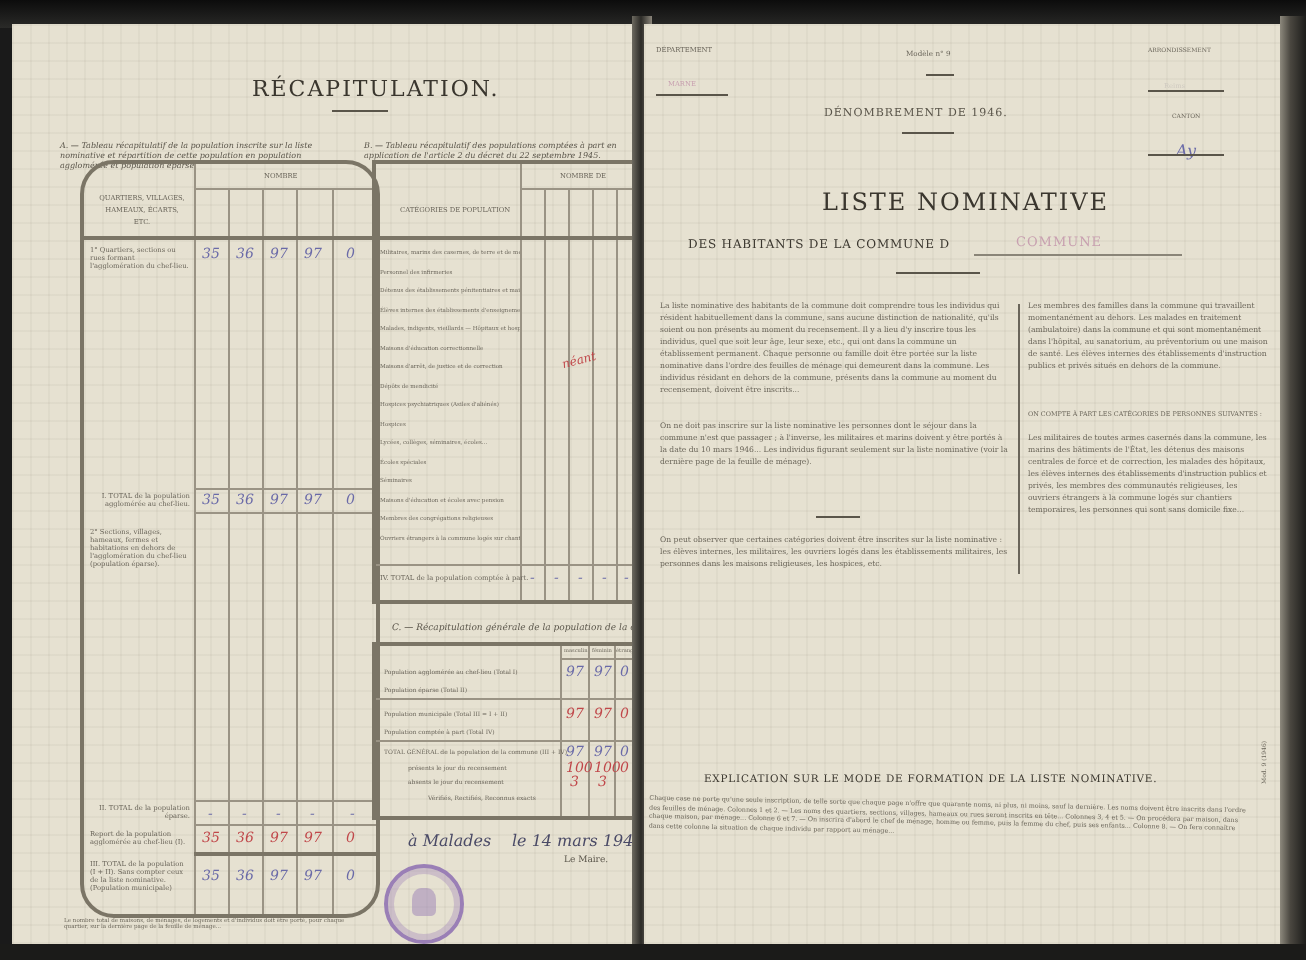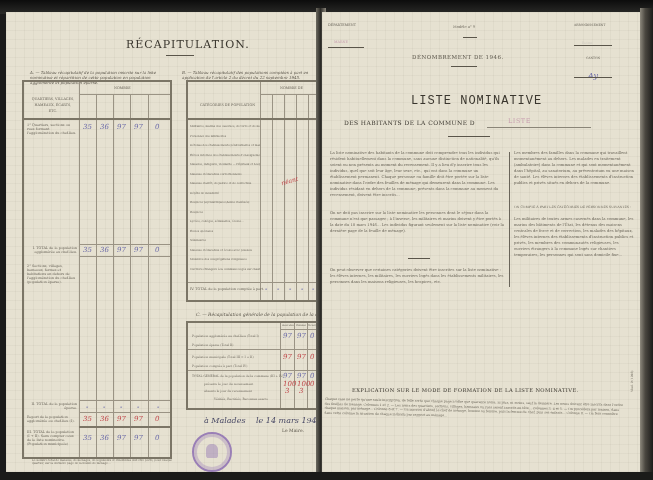--- a/index.html
+++ b/index.html
@@ -31,21 +31,21 @@
 
 <div class="topbar"></div>
 
 <div class="page left">
   <div class="c title" style="left:120px;top:26px;">RÉCAPITULATION.</div>
   <div class="rule" style="left:160px;top:43px;width:28px;"></div>
 
   <div class="c small" style="left:24px;top:58px;width:145px;white-space:normal;line-height:5px;font-style:italic;">A. — Tableau récapitulatif de la population inscrite sur la liste nominative et répartition de cette population en population agglomérée et population éparse.</div>
   <div class="c small" style="left:176px;top:58px;width:136px;white-space:normal;line-height:5px;font-style:italic;">B. — Tableau récapitulatif des populations comptées à part en application de l'article 2 du décret du 22 septembre 1945.</div>
 
-  <div class="box" style="left:16px;top:68px;width:146px;height:375px;border-width:2px;">
+  <div class="box" style="left:34px;top:68px;width:146px;height:375px;border-width:2px;border-radius:17px;">
     <div class="vl" style="left:55px;top:0;height:375px;"></div>
     <div class="vl" style="left:72px;top:12px;height:363px;"></div>
     <div class="vl" style="left:89px;top:12px;height:363px;"></div>
     <div class="vl" style="left:106px;top:12px;height:363px;"></div>
     <div class="vl" style="left:124px;top:12px;height:363px;"></div>
     <div class="hl" style="left:55px;top:12px;width:91px;"></div>
     <div class="hl" style="left:0;top:36px;width:146px;border-top:2px solid #7b7566;"></div>
     <div class="c tiny" style="left:6px;top:14px;width:46px;white-space:normal;text-align:center;line-height:6px;">QUARTIERS, VILLAGES, HAMEAUX, ÉCARTS, ETC.</div>
     <div class="c tiny" style="left:90px;top:4px;">NOMBRE</div>
 
@@ -192,24 +192,24 @@
   <div class="c tiny" style="left:260px;top:29px;color:#cfcac0;">Reims</div>
   <div class="rule" style="left:252px;top:33px;width:38px;"></div>
 
   <div class="c small" style="left:90px;top:42px;font-size:5.5px;letter-spacing:0.5px;">DÉNOMBREMENT DE 1946.</div>
   <div class="rule" style="left:129px;top:54px;width:26px;"></div>
 
   <div class="c tiny" style="left:264px;top:44px;font-size:3px;">CANTON</div>
   <div class="c hand" style="left:266px;top:59px;font-size:8px;">Ay</div>
   <div class="rule" style="left:252px;top:65px;width:38px;"></div>
 
-  <div class="c" style="left:89px;top:82px;font-size:12px;letter-spacing:1px;color:#3a362e;font-family:Liberation Mono, monospace;">LISTE NOMINATIVE</div>
+  <div class="c" style="left:89px;top:82px;font-size:12px;letter-spacing:1px;color:#3a362e;">LISTE NOMINATIVE</div>
   <div class="c" style="left:22px;top:107px;font-size:6px;letter-spacing:0.4px;color:#3a362e;">DES HABITANTS DE LA COMMUNE D</div>
   <div class="rule" style="left:165px;top:115px;width:104px;border-top-color:#8a8578;"></div>
-  <div class="c" style="left:186px;top:105px;font-size:6.5px;color:#c8a0b0;letter-spacing:0.5px;">LISTE</div>
+  <div class="c" style="left:186px;top:105px;font-size:6.5px;color:#c8a0b0;letter-spacing:0.5px;">COMMUNE</div>
   <div class="rule" style="left:126px;top:124px;width:42px;"></div>
 
   <div class="vl" style="left:187px;top:140px;height:135px;border-left:1px solid #6a655a;"></div>
 
   <div class="textblock" style="left:8px;top:138px;width:175px;height:56px;">La liste nominative des habitants de la commune doit comprendre tous les individus qui résident habituellement dans la commune, sans aucune distinction de nationalité, qu'ils soient ou non présents au moment du recensement. Il y a lieu d'y inscrire tous les individus, quel que soit leur âge, leur sexe, etc., qui ont dans la commune un établissement permanent. Chaque personne ou famille doit être portée sur la liste nominative dans l'ordre des feuilles de ménage qui demeurent dans la commune. Les individus résidant en dehors de la commune, présents dans la commune au moment du recensement, doivent être inscrits...</div>
   <div class="textblock" style="left:8px;top:198px;width:175px;height:44px;">On ne doit pas inscrire sur la liste nominative les personnes dont le séjour dans la commune n'est que passager ; à l'inverse, les militaires et marins doivent y être portés à la date du 10 mars 1946... Les individus figurant seulement sur la liste nominative (voir la dernière page de la feuille de ménage).</div>
   <div class="rule" style="left:86px;top:246px;width:22px;"></div>
   <div class="textblock" style="left:8px;top:255px;width:175px;height:44px;">On peut observer que certaines catégories doivent être inscrites sur la liste nominative : les élèves internes, les militaires, les ouvriers logés dans les établissements militaires, les personnes dans les maisons religieuses, les hospices, etc.</div>
 
   <div class="textblock" style="left:192px;top:138px;width:120px;height:50px;">Les membres des familles dans la commune qui travaillent momentanément au dehors. Les malades en traitement (ambulatoire) dans la commune et qui sont momentanément dans l'hôpital, au sanatorium, au préventorium ou une maison de santé. Les élèves internes des établissements d'instruction publics et privés situés en dehors de la commune.</div>

